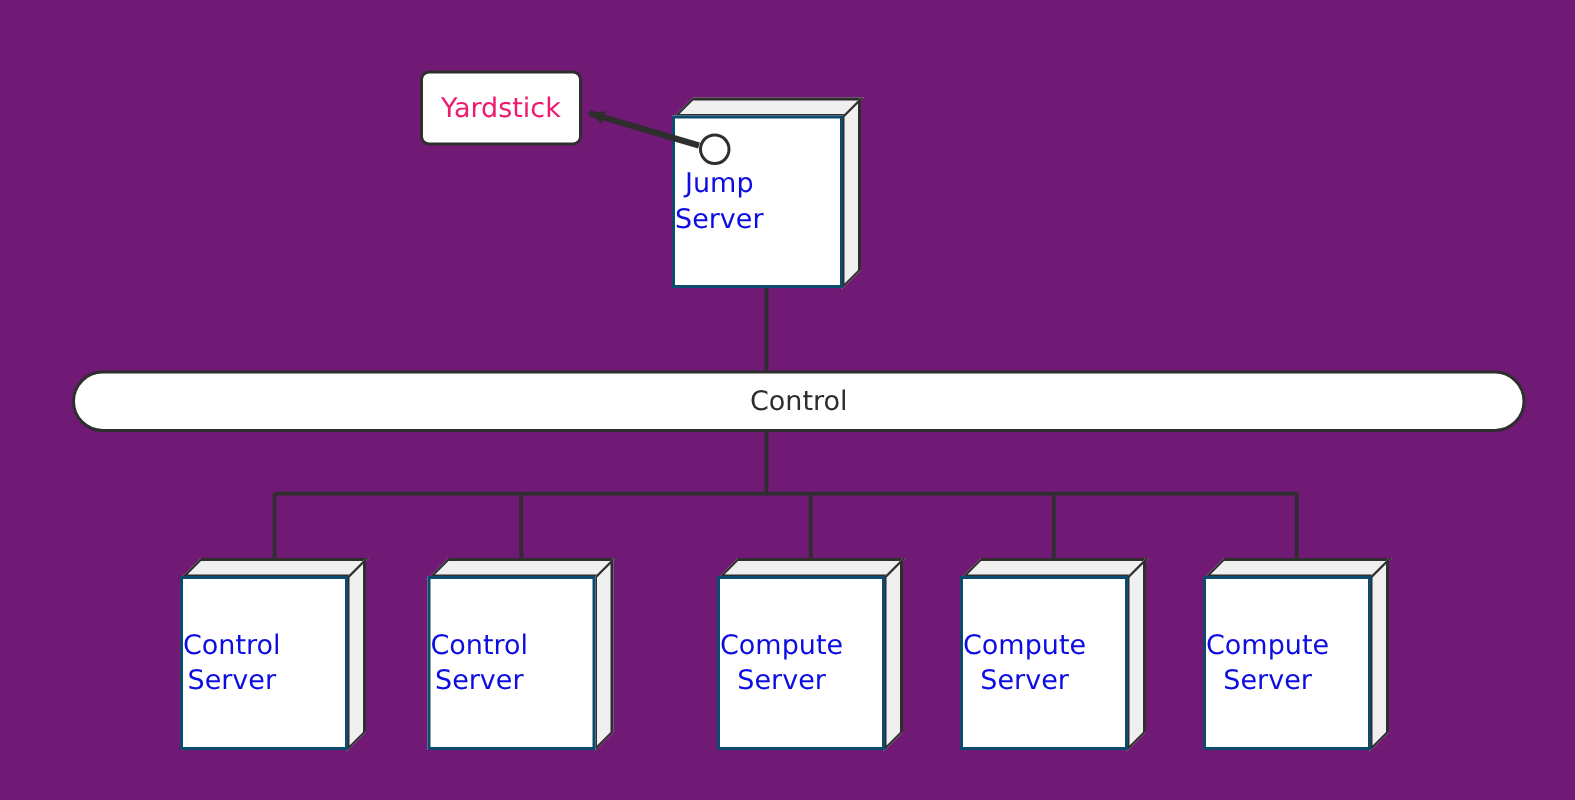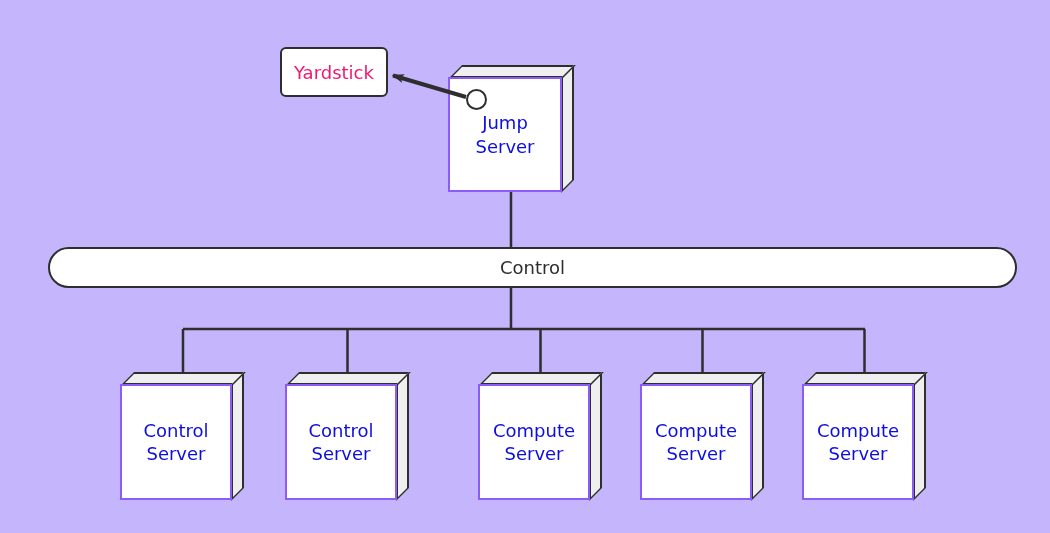--- a/index.html
+++ b/index.html
@@ -1,20 +1,20 @@
 <!DOCTYPE html>
 <html><head>
 <meta charset="utf-8">
 <style>
   html, body { margin: 0; padding: 0; background: #000; }
   .stage {
     position: relative;
     width: 1050px;
     height: 533px;
-    background: #c4b5fd;
+    background: #701a75;
     overflow: hidden;
     font-family: "DejaVu Sans", "Liberation Sans", sans-serif;
   }
   .stage * { box-sizing: border-box; }
 
   svg.wires {
     position: absolute;
     left: 0; top: 0;
     width: 1050px; height: 533px;
     pointer-events: none;
@@ -37,24 +37,23 @@
     width: 13px; height: 100%;
     background: #efefef;
     border: 2px solid #2e2e2e;
     transform: skewY(-45deg);
     transform-origin: 0 0;
   }
   .face-front {
     position: absolute;
     left: 0; top: 0; right: 0; bottom: 0;
     background: #ffffff;
-    border: 2px solid #8b5cf6;
+    border: 2px solid #0c4a6e;
     display: flex;
     align-items: center;
-    justify-content: center;
     text-align: center;
   }
   .node-label {
     color: #0d0de2;
     font-size: 18px;
     line-height: 1.28;
     white-space: pre-line;
   }
 
   

